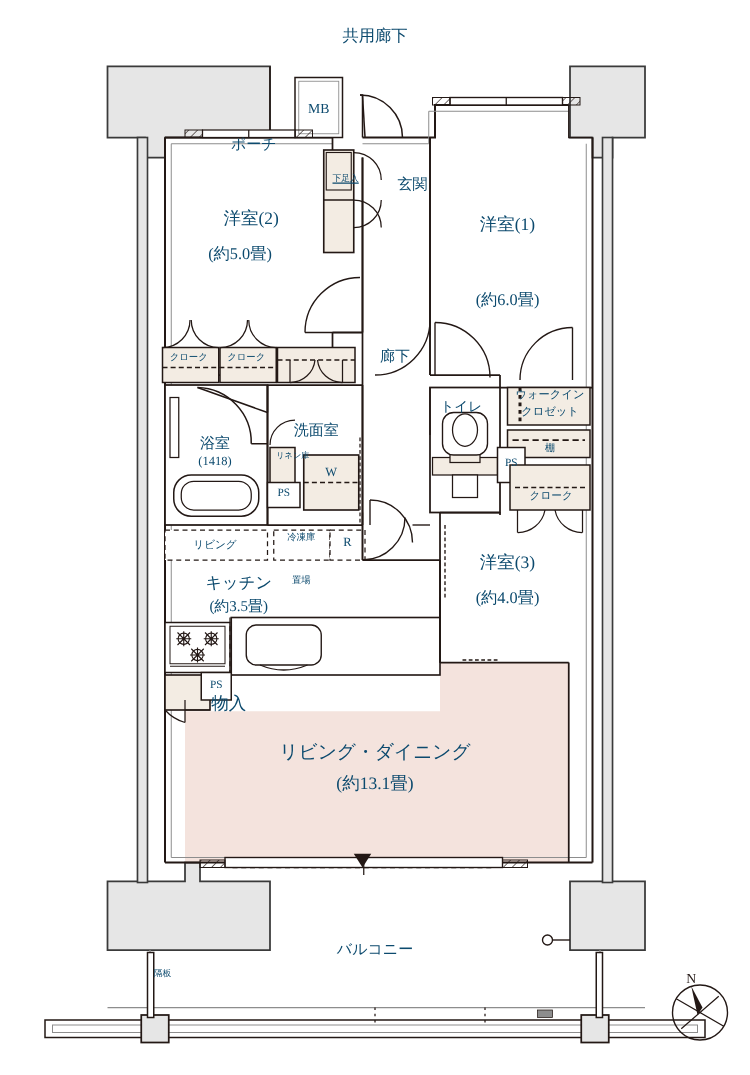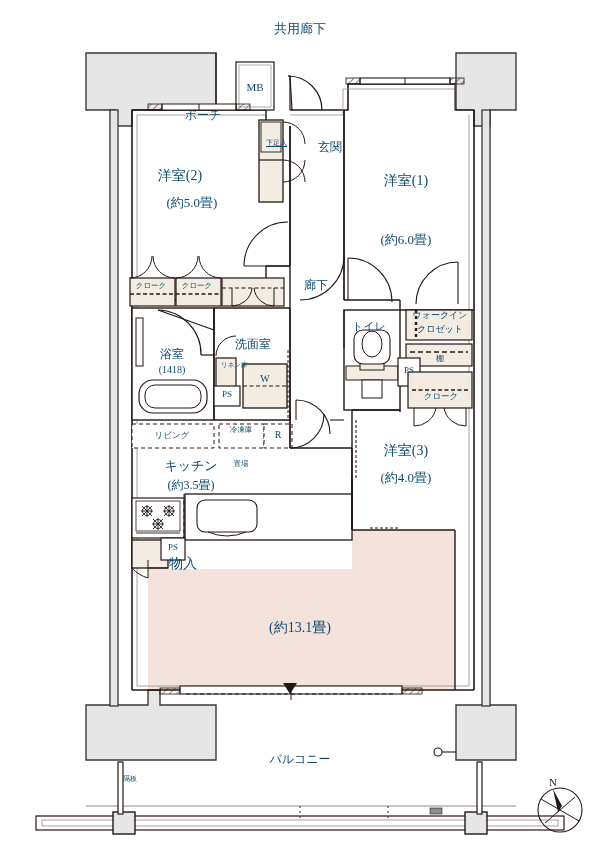--- a/index.html
+++ b/index.html
@@ -340,21 +340,21 @@
   </g>
 </svg>
 
 <div class="lbl ctr" style="left:300px;top:22px;font-size:13px;">共用廊下</div>
 
 <div class="lbl ctr" style="left:203px;top:69px;font-size:12px;margin-top:40px;">ポーチ</div>
 <div class="lbl ctr" style="left:255px;top:81px;font-size:11px;">MB</div>
 <div class="lbl ctr" style="left:330px;top:141px;font-size:12px;">玄関</div>
 <div class="lbl" style="left:266px;top:140px;font-size:7px;width:12px;line-height:1.05;text-align:center;text-decoration:underline;">下足入</div>
 
-<div class="lbl ctr" style="left:180px;top:168px;font-size:14px;">洋室(2)</div>
+<div class="lbl ctr" style="left:201px;top:168px;font-size:14px;">洋室(2)</div>
 <div class="lbl ctr" style="left:192px;top:196px;font-size:13px;">(約5.0畳)</div>
 
 <div class="lbl ctr" style="left:406px;top:173px;font-size:14px;text-align:right;">洋室(1)</div>
 <div class="lbl ctr" style="left:406px;top:201px;font-size:13px;margin-top:32px;">(約6.0畳)</div>
 
 <div class="lbl ctr" style="left:316px;top:279px;font-size:12px;">廊下</div>
 <div class="lbl ctr" style="left:369px;top:320px;font-size:11px;">トイレ</div>
 
 <div class="lbl ctr" style="left:440px;top:310px;font-size:9px;">ウォークイン</div>
 <div class="lbl ctr" style="left:440px;top:324px;font-size:9px;">クロゼット</div>
@@ -375,20 +375,21 @@
 <div class="lbl ctr" style="left:441px;top:392px;font-size:8.5px;">クローク</div>
 
 <div class="lbl ctr" style="left:406px;top:443px;font-size:14px;">洋室(3)</div>
 <div class="lbl ctr" style="left:406px;top:471px;font-size:13px;text-align:right;">(約4.0畳)</div>
 
 <div class="lbl ctr" style="left:191px;top:459px;font-size:13px;">キッチン</div>
 <div class="lbl ctr" style="left:191px;top:479px;font-size:12px;">(約3.5畳)</div>
 
 <div class="lbl" style="left:169px;top:556px;font-size:14px;">物入</div>
 
+<div class="lbl ctr" style="left:300px;top:594px;font-size:15px;">リビング・ダイニング</div>
 <div class="lbl ctr" style="left:300px;top:620px;font-size:14px;">(約13.1畳)</div>
 
 <div class="lbl ctr" style="left:151px;top:282px;font-size:7.5px;">クローク</div>
 <div class="lbl ctr" style="left:197px;top:282px;font-size:7.5px;">クローク</div>
 
 <div class="lbl ctr" style="left:227px;top:389px;font-size:9px;">PS</div>
 <div class="lbl ctr" style="left:409px;top:365px;font-size:9px;">PS</div>
 <div class="lbl ctr" style="left:173px;top:542px;font-size:9px;">PS</div>
 
 <div class="lbl ctr" style="left:300px;top:753px;font-size:12px;">バルコニー</div>

